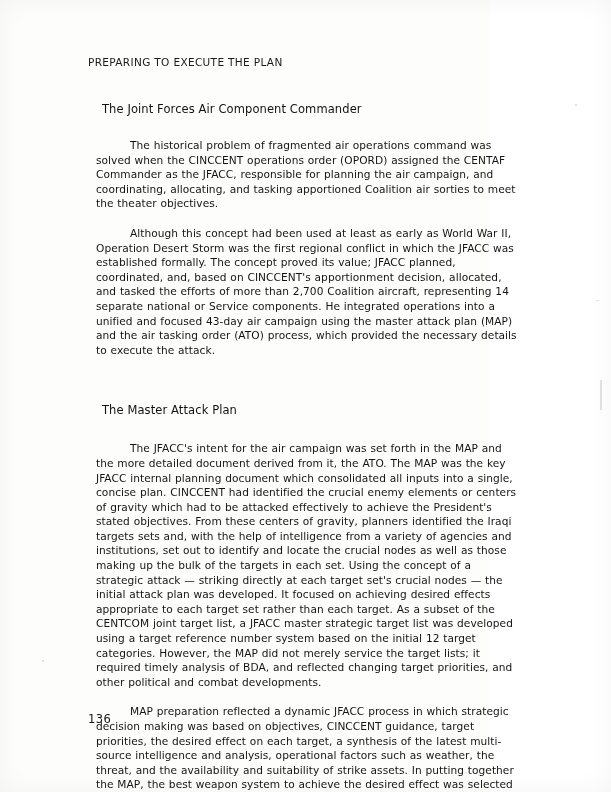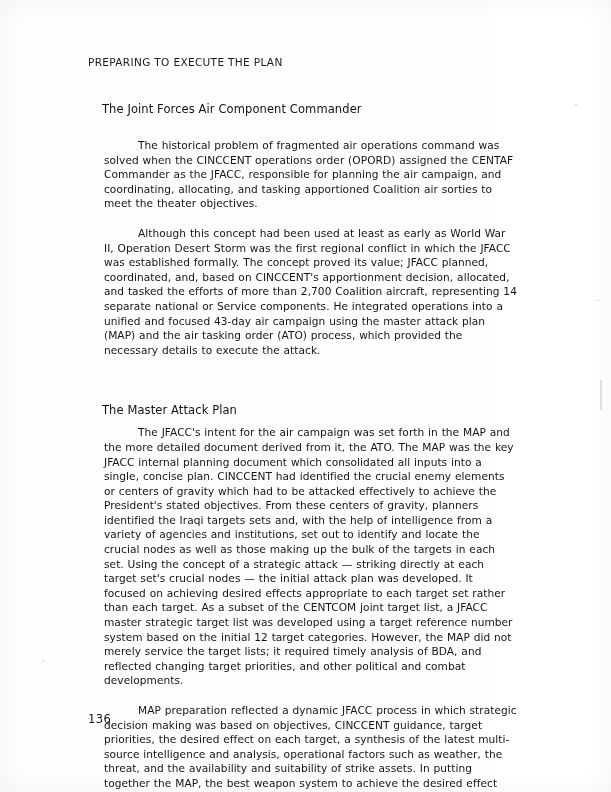--- a/index.html
+++ b/index.html
@@ -48,26 +48,26 @@
   .section-head {
     font-size: 11.5px;
     color: #121212;
     margin: 0 0 22px 0;
     padding-left: 14px;
     font-weight: 400;
     letter-spacing: 0.1px;
   }
   .section-head.second {
     margin-top: 46px;
-    margin-bottom: 8px;
+    margin-bottom: 24px;
   }
   p.body {
     font-size: 10.6px;
     line-height: 14.6px;
-    margin: 0 0 15px 16px;
+    margin: 0 0 15px 8px;
     text-align: left;
     color: #141414;
     text-indent: 34px;
     letter-spacing: 0.05px;
     word-spacing: 0.4px;
   }
   p.body.tight {
     margin-bottom: 0;
   }
   .folio {

